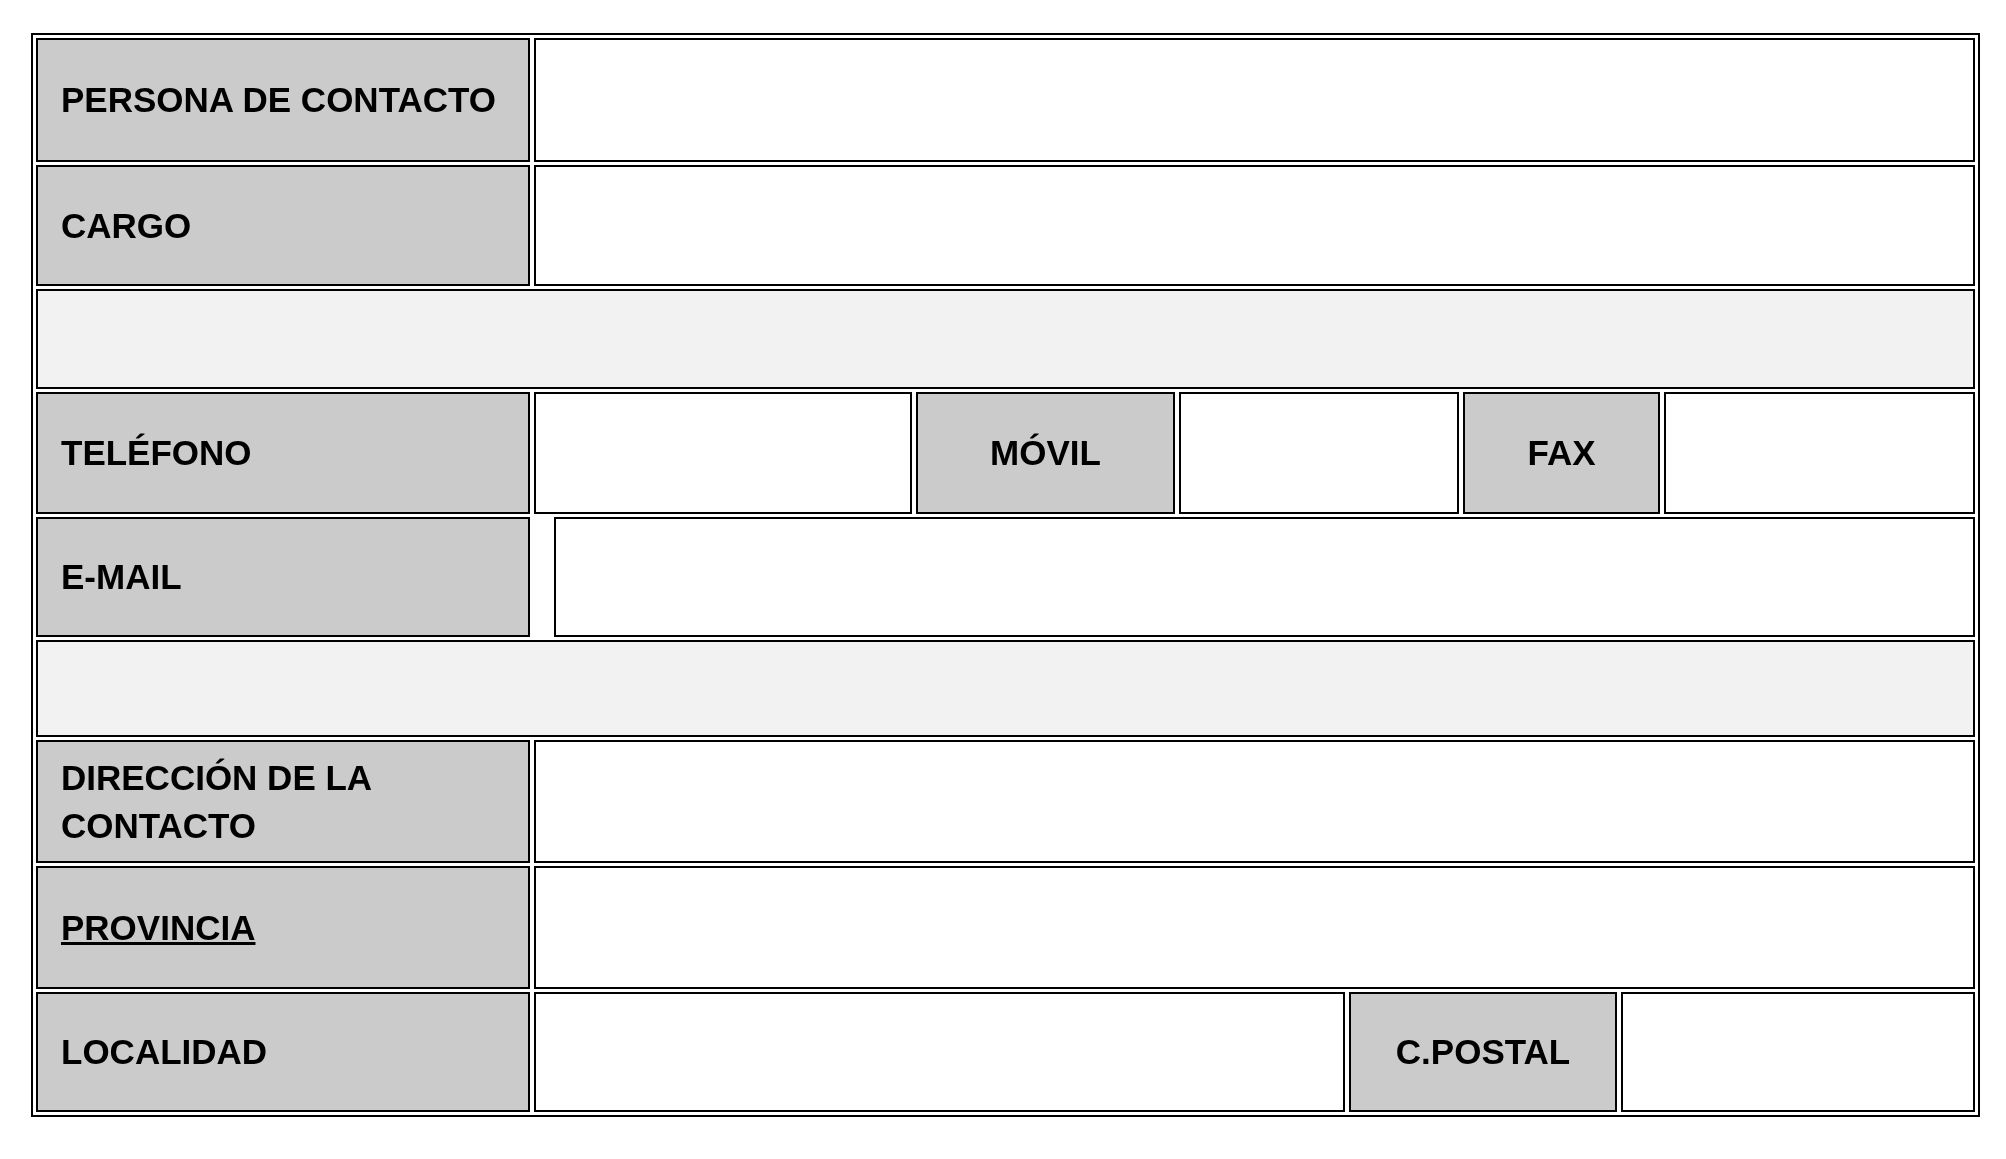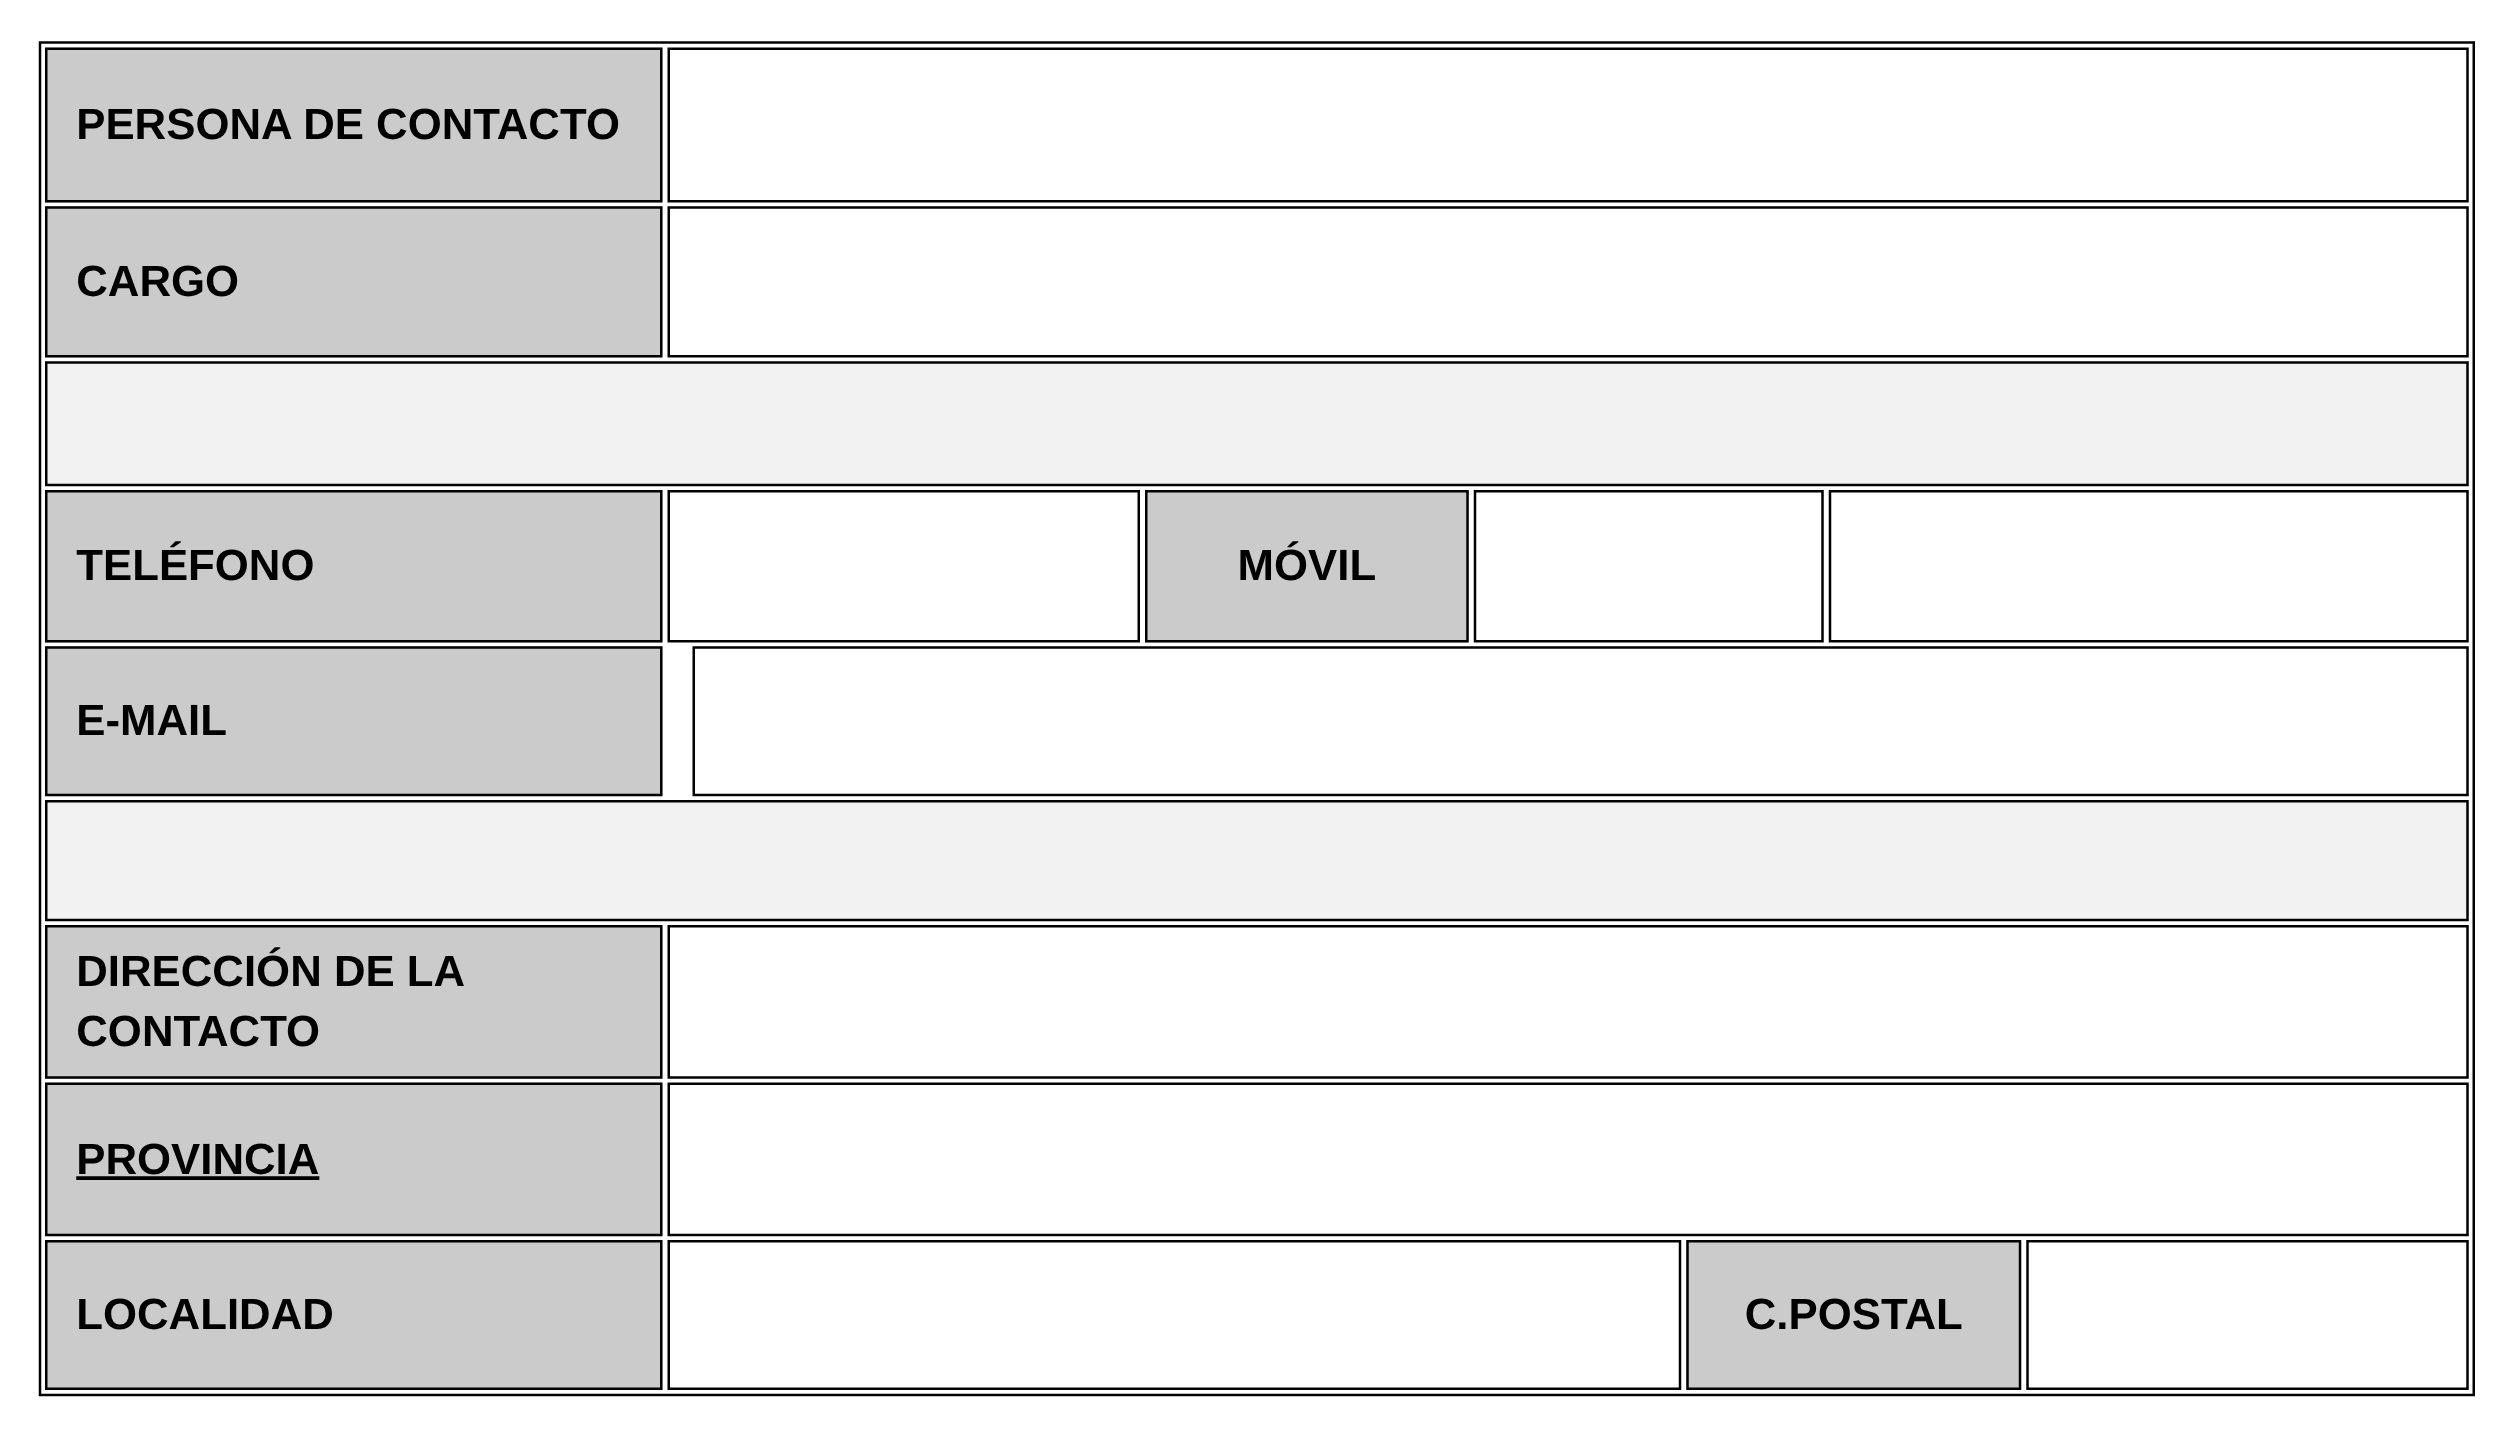--- a/index.html
+++ b/index.html
@@ -118,20 +118,23 @@
 
     <div class="row h-r4">
       <div class="cell label w-label">
         <span>TELÉFONO</span>
       </div>
       <div class="cell field w-tel"></div>
       <div class="cell label centered w-movil">
         <span>MÓVIL</span>
       </div>
       <div class="cell field w-movilfield"></div>
+      <div class="cell label centered w-fax">
+        <span>FAX</span>
+      </div>
       <div class="cell field flex1"></div>
     </div>
 
     <div class="row h-r5">
       <div class="cell label w-label">
         <span>E-MAIL</span>
       </div>
       <div class="cell field flex1"></div>
     </div>
 

